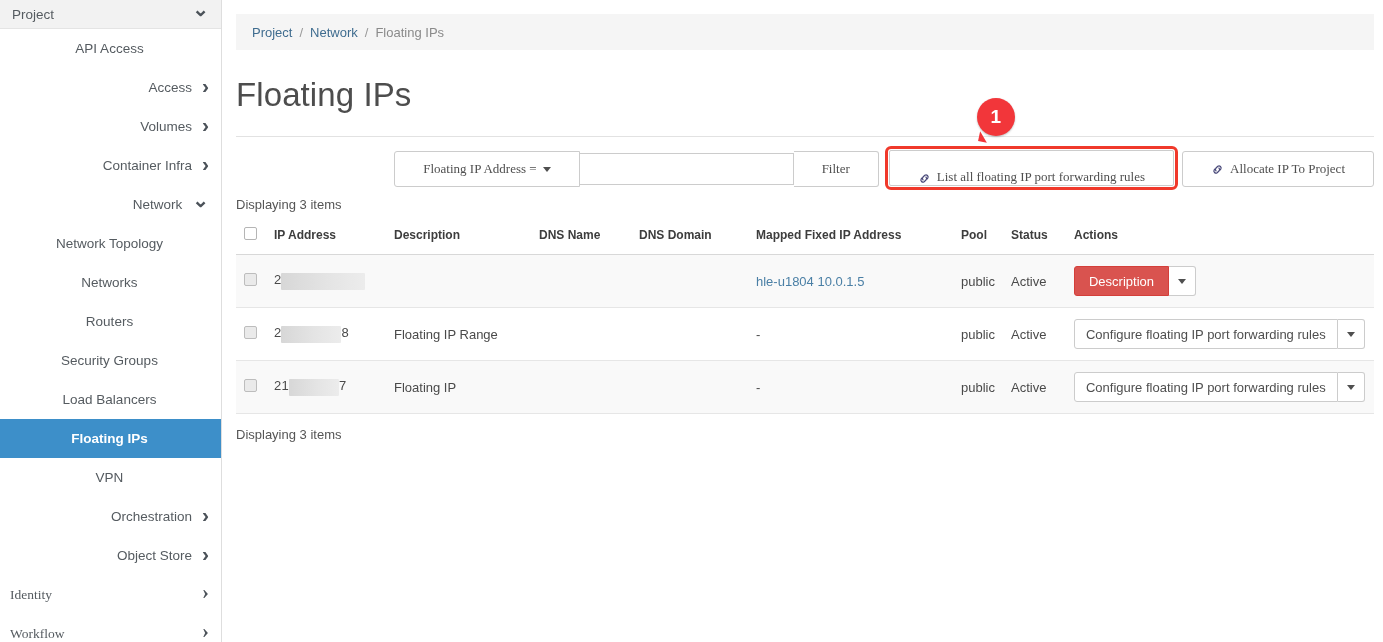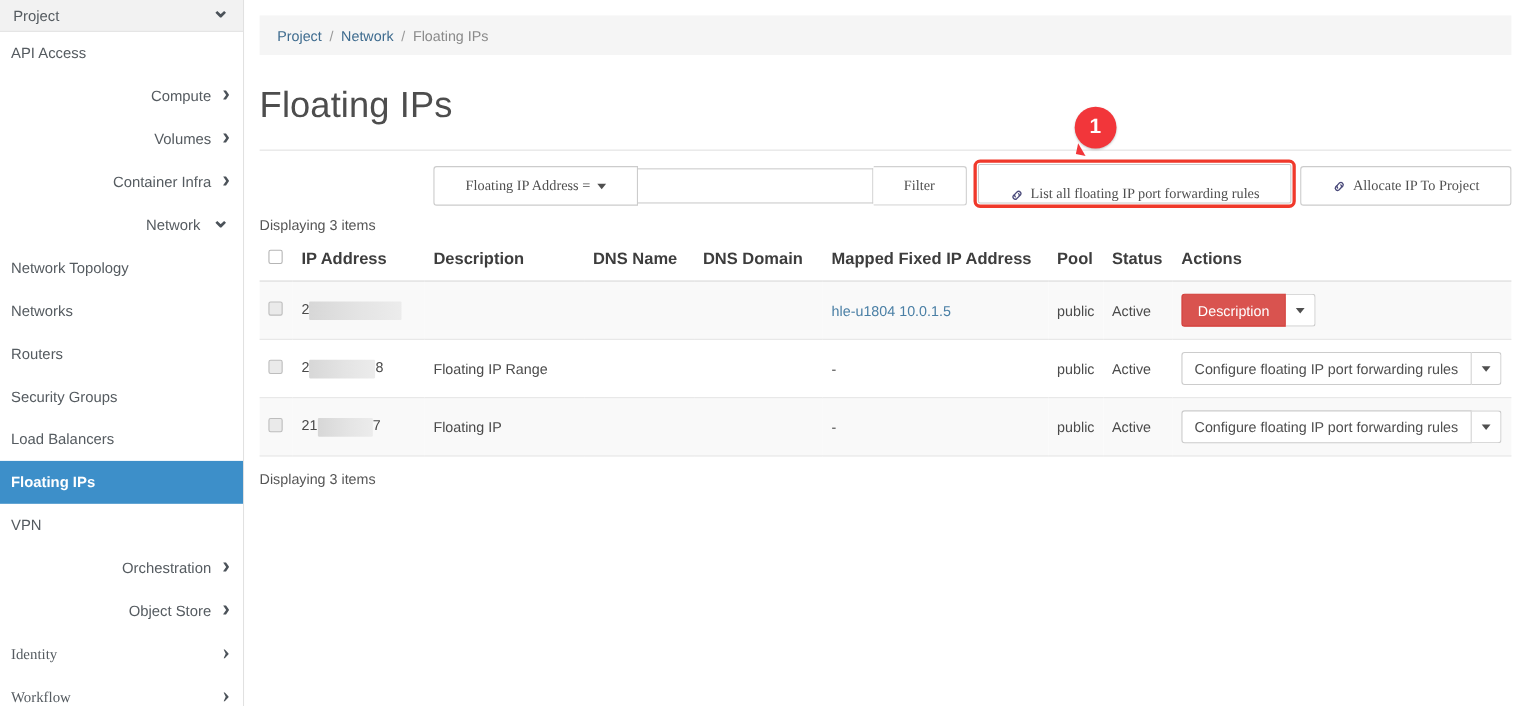--- a/index.html
+++ b/index.html
@@ -37,21 +37,21 @@
   .chev.down::before { content: "\2304"; font-size: 20px; position: relative; top: -5px; }
   .chev.right::before { content: "\203A"; font-size: 21px; position: relative; top: -2px; }
 
   .nav-item {
     display: flex; align-items: center;
     height: 39px;
     padding: 0 12px 0 10px;
     font-size: 13.5px;
     color: #555b60;
     cursor: pointer;
-    justify-content: flex-start;
+    justify-content: center;
     white-space: nowrap;
   }
   .nav-item .nm { text-align: right; }
   .nav-item.has-caret .nm { flex: 1; text-align: right; padding-right: 10px; }
   .nav-item.lvl1 { padding-right: 12px; }
   .nav-item.lvl2 { padding-right: 12px; }
   .nav-item.active {
     background: #3d8fc9;
     color: #ffffff;
     font-weight: bold;
@@ -195,21 +195,21 @@
 
   
   table.dt {
     width: calc(100% - 23px);
     margin: 8px 9px 0 14px;
     border-collapse: collapse;
     font-size: 13px;
   }
   table.dt thead th {
     text-align: left;
-    font-size: 15px;
+    font-size: 12px;
     font-weight: bold;
     color: #3d3d3d;
     padding: 7px 8px 11px 8px;
     border-bottom: 1px solid #d8d8d8;
     white-space: nowrap;
   }
   table.dt tbody td {
     padding: 11px 8px;
     border-bottom: 1px solid #e6e6e6;
     color: #4a4a4a;
@@ -284,21 +284,21 @@
   <div id="sidebar">
     <div class="proj-header">
       <span class="ph-label">Project</span>
       <span class="chev down"></span>
     </div>
     <div id="nav-list">
         <div class="nav-item lvl2">
           <span class="nm">API Access</span>
         </div>
         <div class="nav-item lvl1 has-caret">
-          <span class="nm">Compute</span>
+          <span class="nm">Access</span>
           <span class="chev right"></span>
         </div>
         <div class="nav-item lvl1 has-caret">
           <span class="nm">Volumes</span>
           <span class="chev right"></span>
         </div>
         <div class="nav-item lvl1 has-caret">
           <span class="nm">Container Infra</span>
           <span class="chev right"></span>
         </div>

